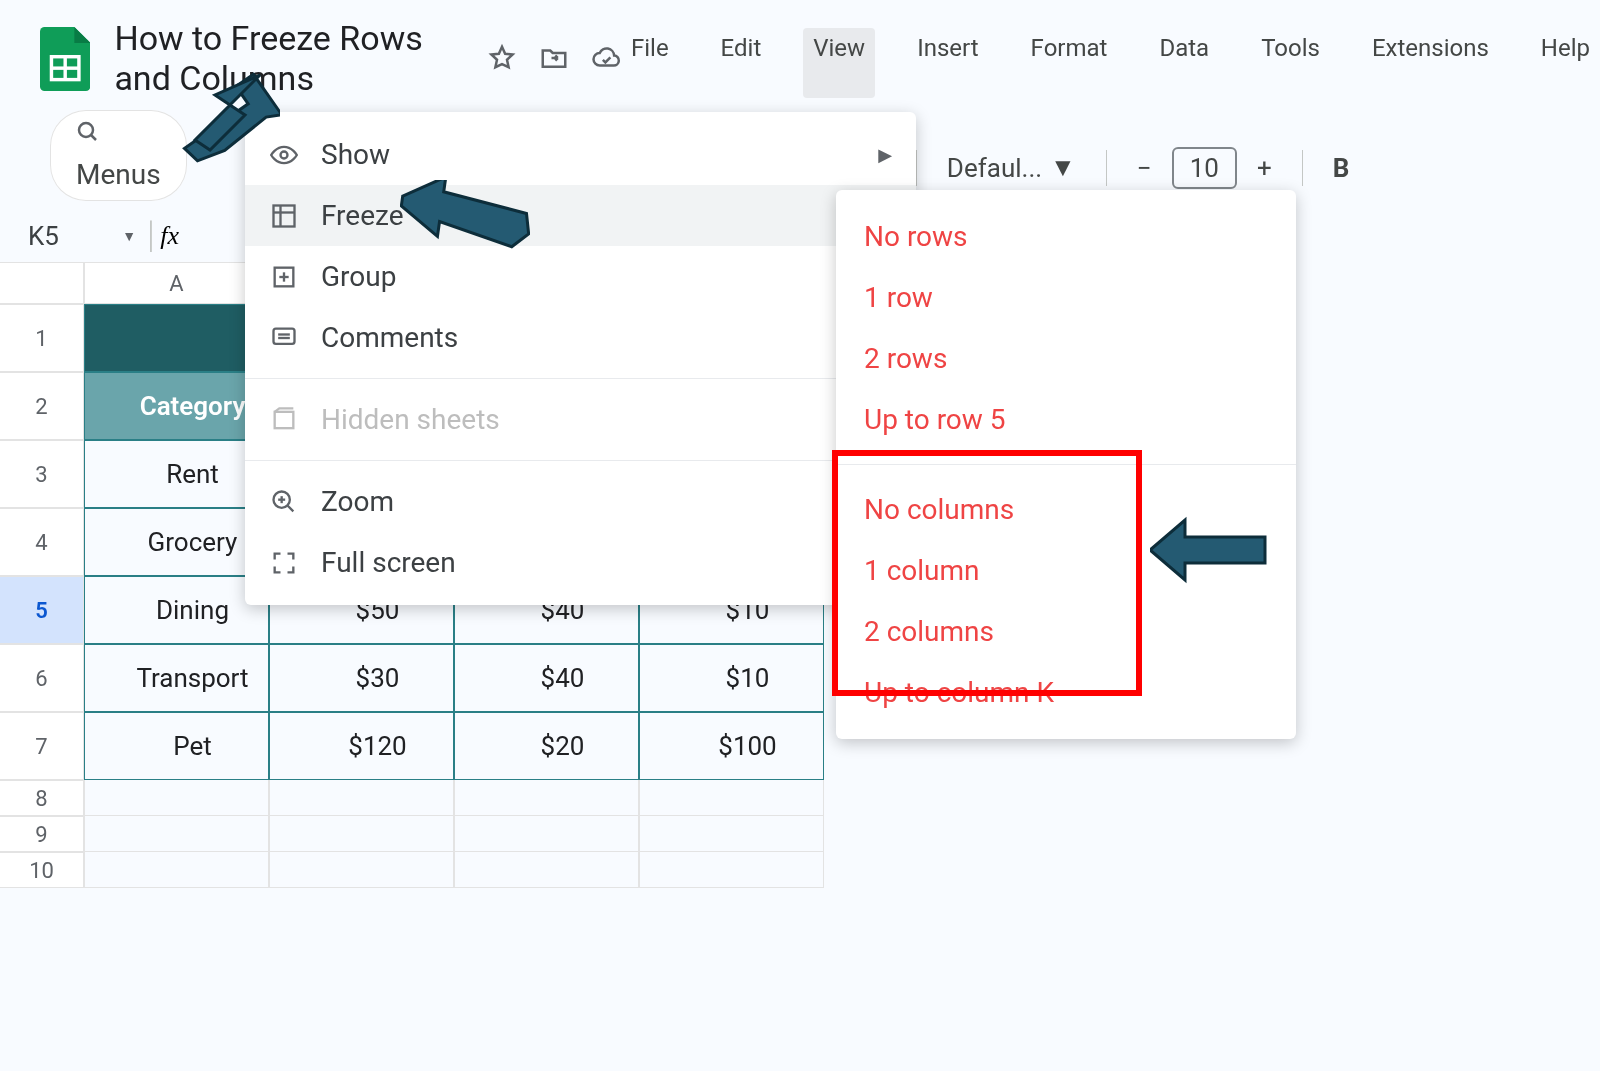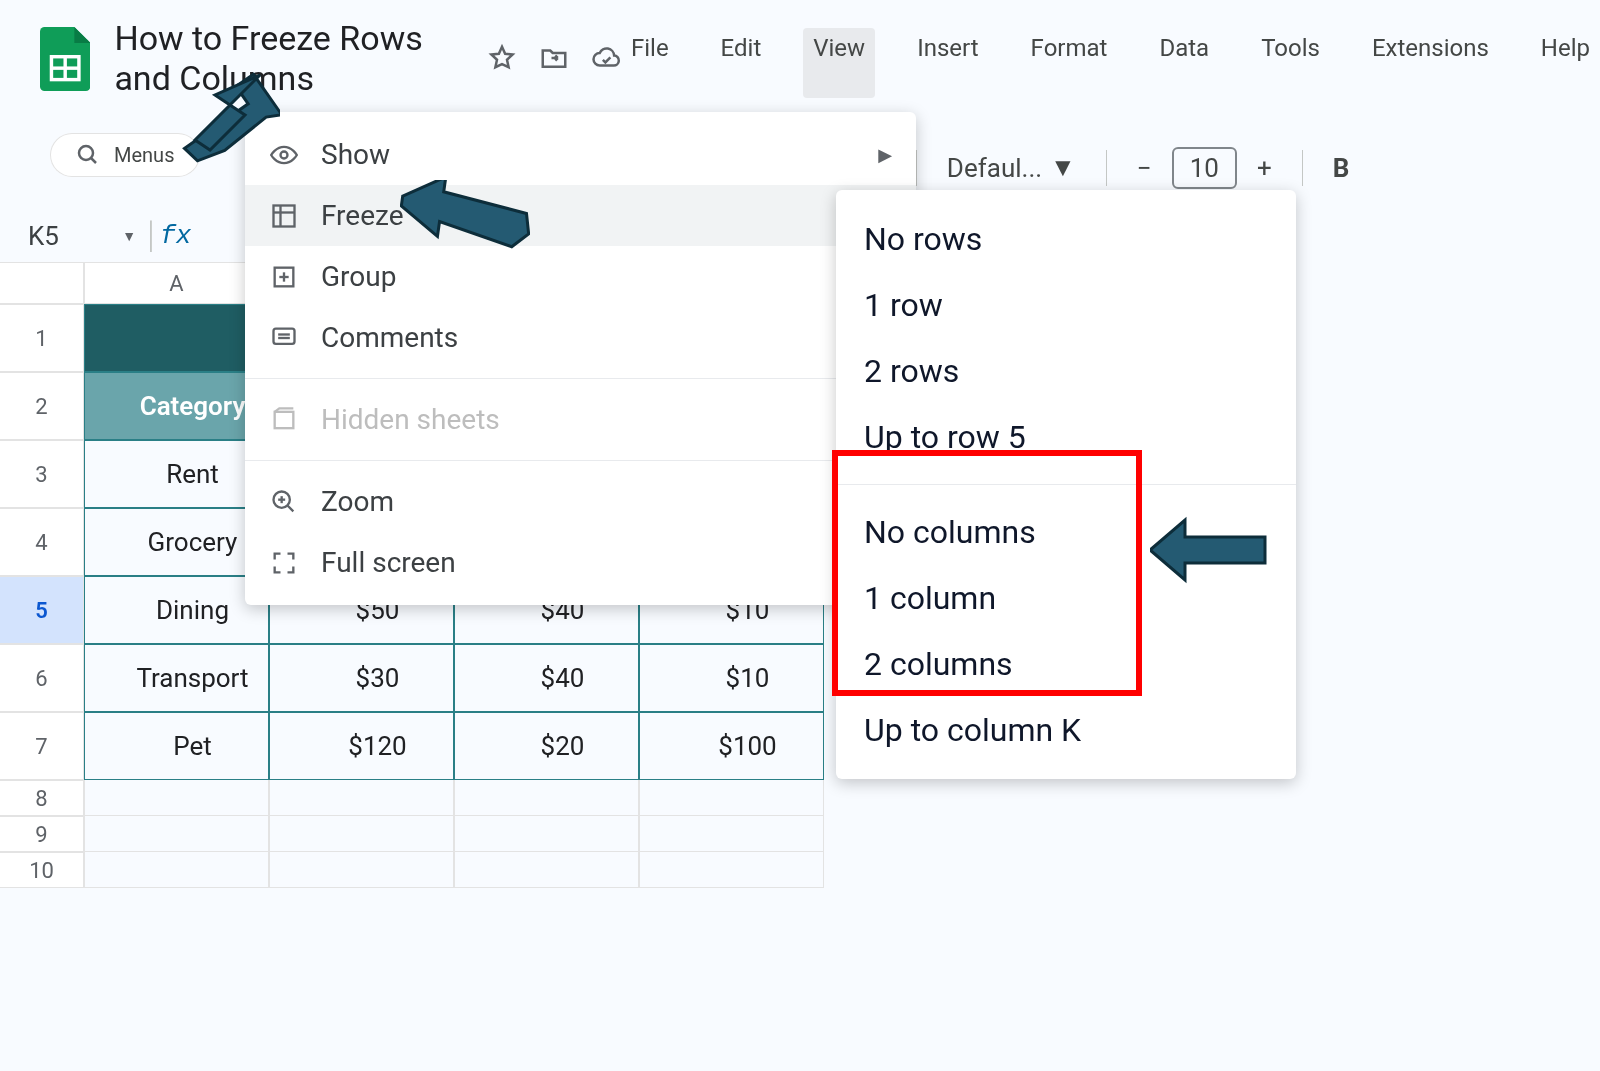--- a/index.html
+++ b/index.html
@@ -56,23 +56,24 @@
     margin: 22px 0 0 50px;
     gap: 14px;
     height: 70px;
   }
   .search-pill {
     display: flex;
     gap: 14px;
     padding: 10px 26px;
     border-radius: 36px;
     background: #fff;
-    font-size: 20px;
+    font-size: 28px;
     color: #444746;
     box-shadow: 0 0 0 1px #e3e3e3 inset;
+    flex-direction: column;
   }
   .toolbar-right {
     position: absolute;
     left: 830px;
     top: 146px;
     display: flex;
     align-items: center;
     gap: 8px;
     font-size: 26px;
     color:#444746;
@@ -101,21 +102,21 @@
     font-size: 26px;
   }
   .ref-cell {
     width: 130px;
     display:flex;
     align-items:center;
     justify-content:space-between;
     padding: 0 8px 0 14px;
     color:#3c4043;
   }
-  .fx-label { color:#0369a1; font-style: italic; font-family: Liberation Mono, monospace;}
+  .fx-label { color:#000000; font-style: italic; font-family: Liberation Serif, serif;}
 
   
   .dropdown {
     position: absolute;
     left: 245px;
     top: 112px;
     width: 671px;
     background: #fff;
     border-radius: 6px;
     box-shadow: 0 4px 16px rgba(0,0,0,0.22);
@@ -156,22 +157,22 @@
   .submenu {
     position: absolute;
     left: 836px;
     top: 190px;
     width: 460px;
     background: #fff;
     border-radius: 6px;
     box-shadow: 0 4px 16px rgba(0,0,0,0.22);
     padding: 16px 0;
     z-index: 60;
-    font-size: 32px;
-    color:#0f172a;
+    font-size: 28px;
+    color:#ef4444;
   }
   .submenu-item { padding: 14px 28px; }
   .submenu-divider { height:1px; background:#e8eaed; margin:14px 0; }
   .submenu .strong { font-weight: 400; }
 
   
   .grid {
     position: absolute;
     left: 0;
     top: 262px;

